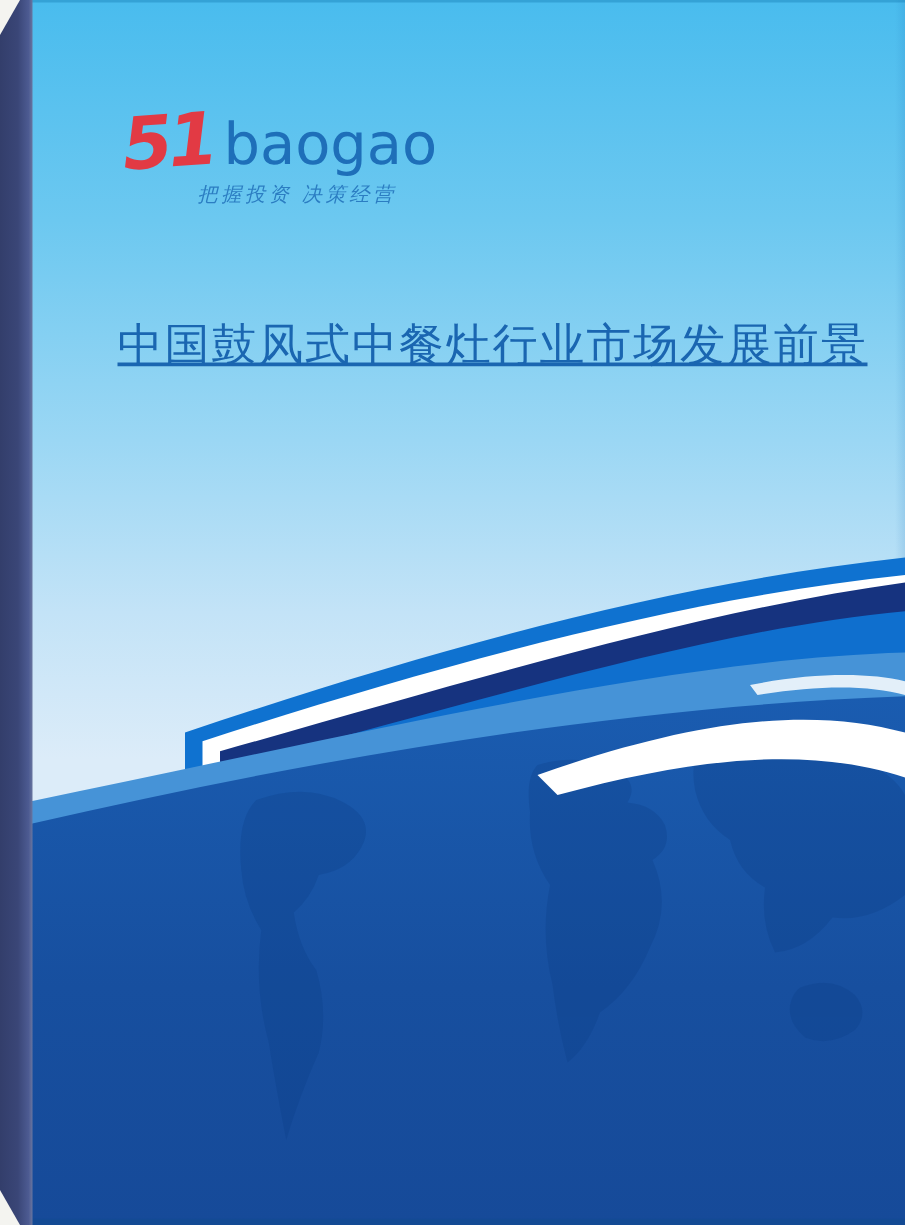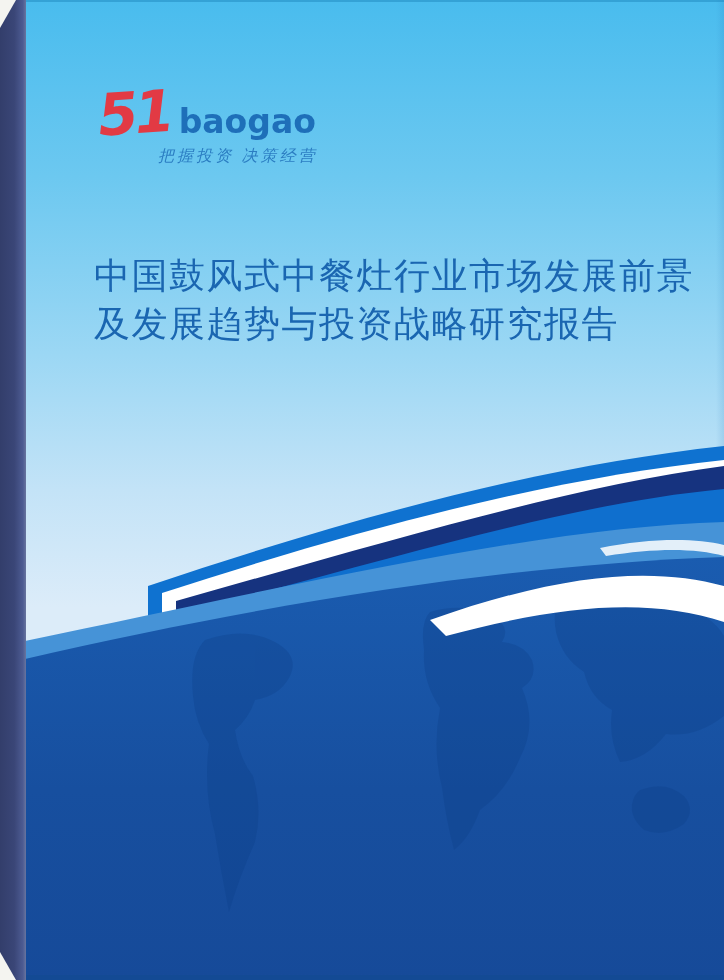--- a/index.html
+++ b/index.html
@@ -36,36 +36,36 @@
   .logo{position:absolute;left:98px;top:84px;}
   .logo-row{display:flex;align-items:flex-end;line-height:1;}
   .logo-num{
     font-family:"DejaVu Sans","Liberation Sans",sans-serif;
     font-size:58px;font-weight:bold;font-style:italic;
     color:var(--logo-red);letter-spacing:-4px;
     transform:rotate(-4deg);display:inline-block;padding-right:8px;
   }
   .logo-word{
     font-family:"DejaVu Sans","Liberation Sans",sans-serif;
-    font-size:33px;font-weight:bold;color:var(--logo-blue);
+    font-size:46px;font-weight:normal;color:var(--logo-blue);
     letter-spacing:0px;margin-bottom:4px;text-align:right;
   }
   .logo-tagline{
     margin-top:4px;margin-left:60px;
     font-size:16px;font-weight:normal;color:var(--tagline-blue);
     letter-spacing:3px;font-style:italic;
   }
   
   .title{
     position:absolute;left:94px;top:252px;width:600px;
     color:var(--title-blue);
     font-size:36px;letter-spacing:1.5px;line-height:48px;
     font-weight:400;
   }
-  .title .line{display:block;}
+  .title .line{display:block;text-decoration:underline;}
 </style>
 </head>
 <body>
 
 <div class="cover">
 
   <div class="top-edge"></div>
   <div class="right-shade"></div>
 
   <svg class="waves" viewBox="0 0 724 980" xmlns="http://www.w3.org/2000/svg" aria-hidden="true">
@@ -109,16 +109,15 @@
   <div class="logo">
     <div class="logo-row">
       <span class="logo-num">51</span>
       <span class="logo-word">baogao</span>
     </div>
     <div class="logo-tagline">把握投资 决策经营</div>
   </div>
 
   <h1 class="title" style="margin:0;">
     <span class="line">中国鼓风式中餐灶行业市场发展前景</span>
-    <span class="line">及发展趋势与投资战略研究报告</span>
   </h1>
 
 </div>
 
 </body></html>

